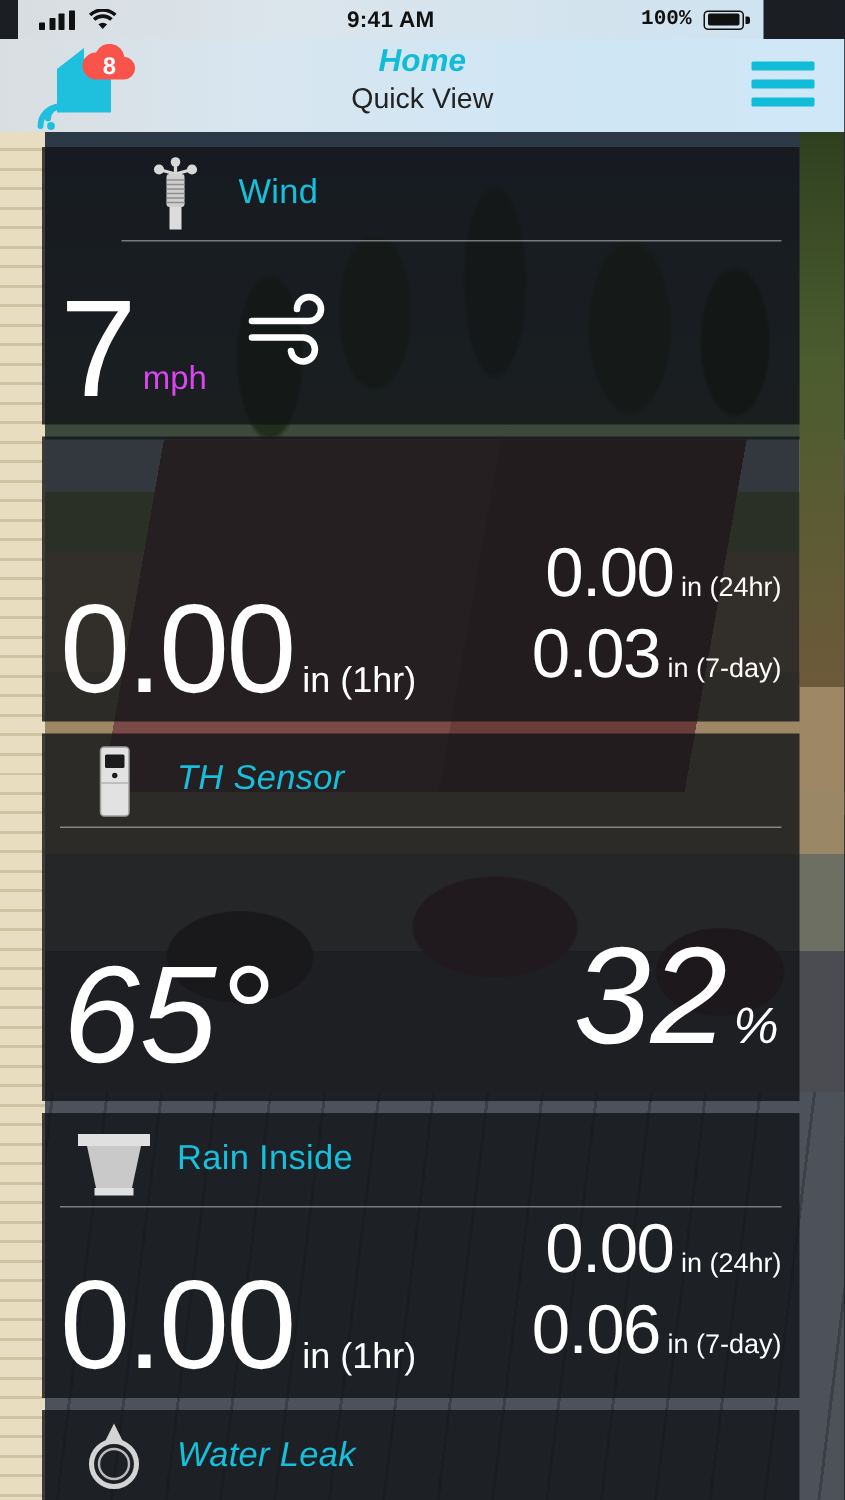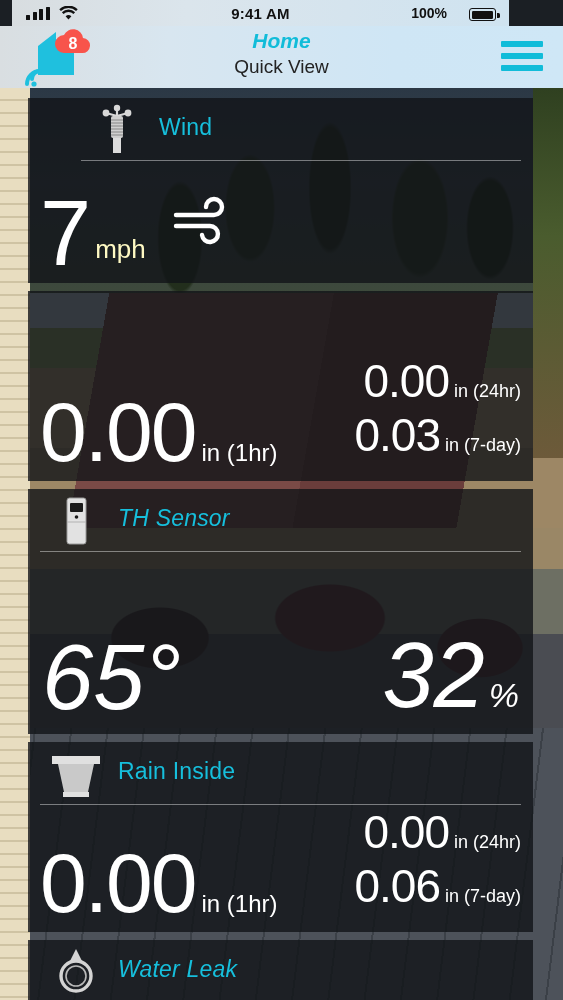--- a/index.html
+++ b/index.html
@@ -70,22 +70,22 @@
   .bars i { display:block; width:4px; background:#111; border-radius:.5px; }
   .bars i:nth-child(1){height:5px;} .bars i:nth-child(2){height:8px;}
   .bars i:nth-child(3){height:11px;} .bars i:nth-child(4){height:13px;}
   .wifi { width:19px; height:14px; position:relative; }
   .wifi svg { display:block; }
   .sb-time {
     position:absolute; left:0; right:0; text-align:center;
     font-size:15px; font-weight:bold; color:#111; letter-spacing:.2px;
   }
   .sb-right {
-    position:absolute; right:13px; display:flex; align-items:flex-end; gap:22px;
-    font-size:14px; font-weight:bold; color:#111;
+    position:absolute; right:13px; display:flex; align-items:center; gap:8px;
+    font-size:14px; font-weight:bold; color:#111;font-family:Liberation Mono, monospace;
   }
   .batt { width:27px; height:13px; border:1.6px solid #111; border-radius:3px; position:relative; }
   .batt::after{content:"";position:absolute;right:-4.5px;top:3.5px;width:2.5px;height:5px;background:#111;border-radius:0 1.5px 1.5px 0;}
   .batt i{position:absolute;left:1.5px;top:1.5px;bottom:1.5px;width:21px;background:#111;border-radius:1.2px;display:block;}
 
   
   #nav-bar {
     position:absolute; left:0; top:26px; width:563px; height:62px;
     background:linear-gradient(90deg,#d9dee1 0%, #d8e6f0 30%, #cfe6f5 70%, #cfe7f6 100%);
     z-index:5;
@@ -123,32 +123,32 @@
   .card-body { position:absolute; left:0; right:0; top:62px; bottom:0; }
 
   
   .big-left { position:absolute; left:12px; bottom:10px; display:flex; align-items:baseline; }
   .big-num { font-size:84px; line-height:78px; color:#fff; font-weight:300; letter-spacing:-2px; }
   .big-unit { font-size:24px; color:#fff; margin-left:6px; }
 
   
   .wind-row { position:absolute; left:12px; bottom:8px; display:flex; align-items:flex-end; }
   .wind-num { font-size:92px; line-height:84px; color:#fff; font-weight:300; }
-  .wind-unit { font-size:26px; color:#fef9c3; margin-left:4px; padding-bottom:10px; }
+  .wind-unit { font-size:22px; color:#d946ef; margin-left:4px; padding-bottom:10px; }
   .wind-glyph { margin-left:26px; padding-bottom:24px; }
 
   
   .rain-right { position:absolute; right:12px; top:2px; }
   .rain-line { display:flex; align-items:baseline; justify-content:flex-end; margin-bottom:2px; }
   .rain-num { font-size:46px; line-height:52px; color:#fff; font-weight:300; letter-spacing:-1px; }
   .rain-unit { font-size:18px; color:#fff; margin-left:5px; }
 
   
   .th-temp { position:absolute; left:14px; bottom:14px; font-size:92px; line-height:86px; color:#fff; font-weight:300; }
-  .th-hum { position:absolute; right:14px; bottom:16px; display:flex; align-items:baseline;justify-content:flex-end; }
+  .th-hum { position:absolute; right:14px; bottom:27px; display:flex; align-items:baseline;justify-content:flex-end; }
   .th-hum-num { font-size:92px; line-height:86px; color:#fff; font-weight:300; }
   .th-hum-unit { font-size:34px; color:#fff; margin-left:4px; }
 </style>
 </head>
 <body>
 
 <div id="bg-photo">
   <div class="bg-layer bg-trees"></div>
   <div class="bg-layer bg-patio"></div>
   <div class="bg-layer bg-furn"></div>

